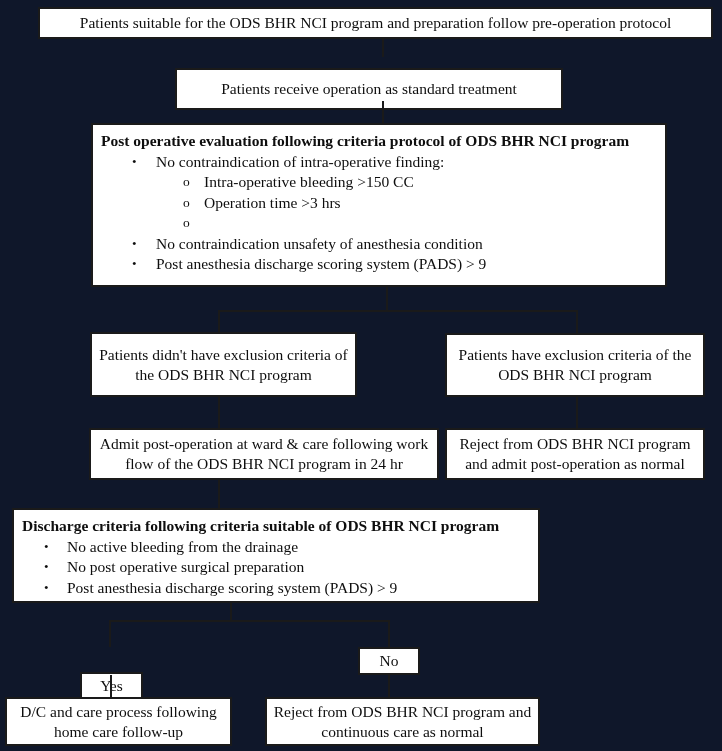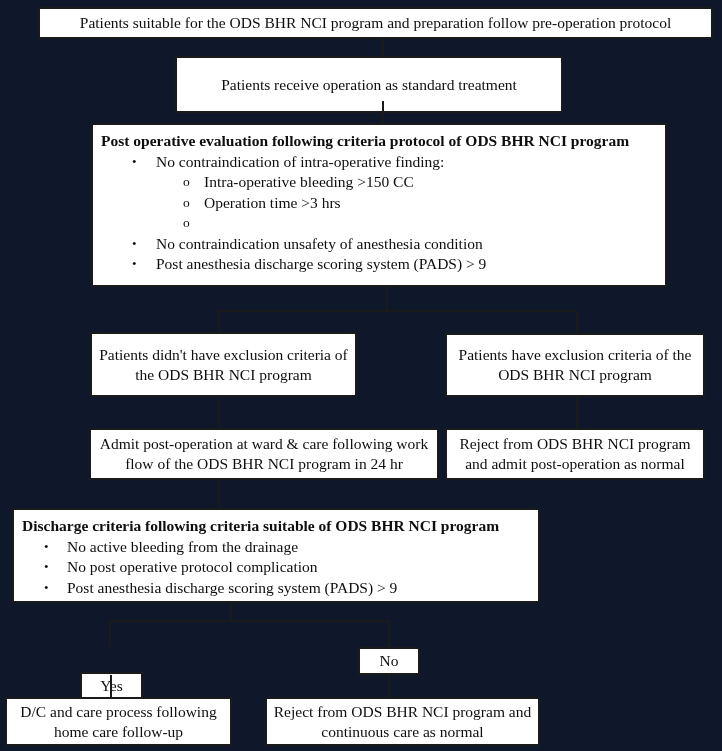--- a/index.html
+++ b/index.html
@@ -55,21 +55,21 @@
 <body>
 
 <div id="canvas">
 
   <div class="box" style="left:38px; top:7px; width:675px; height:32px;">
     <div>Patients suitable for the ODS BHR NCI program and preparation follow pre-operation protocol</div>
   </div>
 
   <div class="line" style="left:382px; top:39px; width:2px; height:18px;"></div>
 
-  <div class="box" style="left:175px; top:56px; width:388px; height:57px;">
+  <div class="box" style="left:175px; top:68px; width:388px; height:42px;">
     <div>Patients receive operation as standard treatment</div>
   </div>
 
   <div class="line" style="left:382px; top:101px; width:2px; height:22px;"></div>
 
   <div class="box left-align eval-box" style="left:91px; top:123px; width:576px; height:164px;">
     <div class="box-title">Post operative evaluation following criteria protocol of ODS BHR NCI program</div>
     <div class="li l1">
       <span class="marker">•</span>
       <div class="li-text">No contraindication of intra-operative finding:</div>
@@ -120,21 +120,21 @@
   <div class="line" style="left:218px; top:480px; width:2px; height:28px;"></div>
 
   <div class="box left-align discharge-box" style="left:12px; top:508px; width:528px; height:95px;">
     <div class="box-title">Discharge criteria following criteria suitable of ODS BHR NCI program</div>
     <div class="li l1">
       <span class="marker">•</span>
       <div class="li-text">No active bleeding from the drainage</div>
     </div>
     <div class="li l1">
       <span class="marker">•</span>
-      <div class="li-text">No post operative protocol complication</div>
+      <div class="li-text">No post operative surgical preparation</div>
     </div>
     <div class="li l1">
       <span class="marker">•</span>
       <div class="li-text">Post anesthesia discharge scoring system (PADS) &gt; 9</div>
     </div>
   </div>
 
   <div class="line" style="left:230px; top:603px; width:2px; height:19px;"></div>
   <div class="line" style="left:109px; top:620px; width:281px; height:2px;"></div>
   <div class="line" style="left:109px; top:620px; width:2px; height:27px;"></div>

